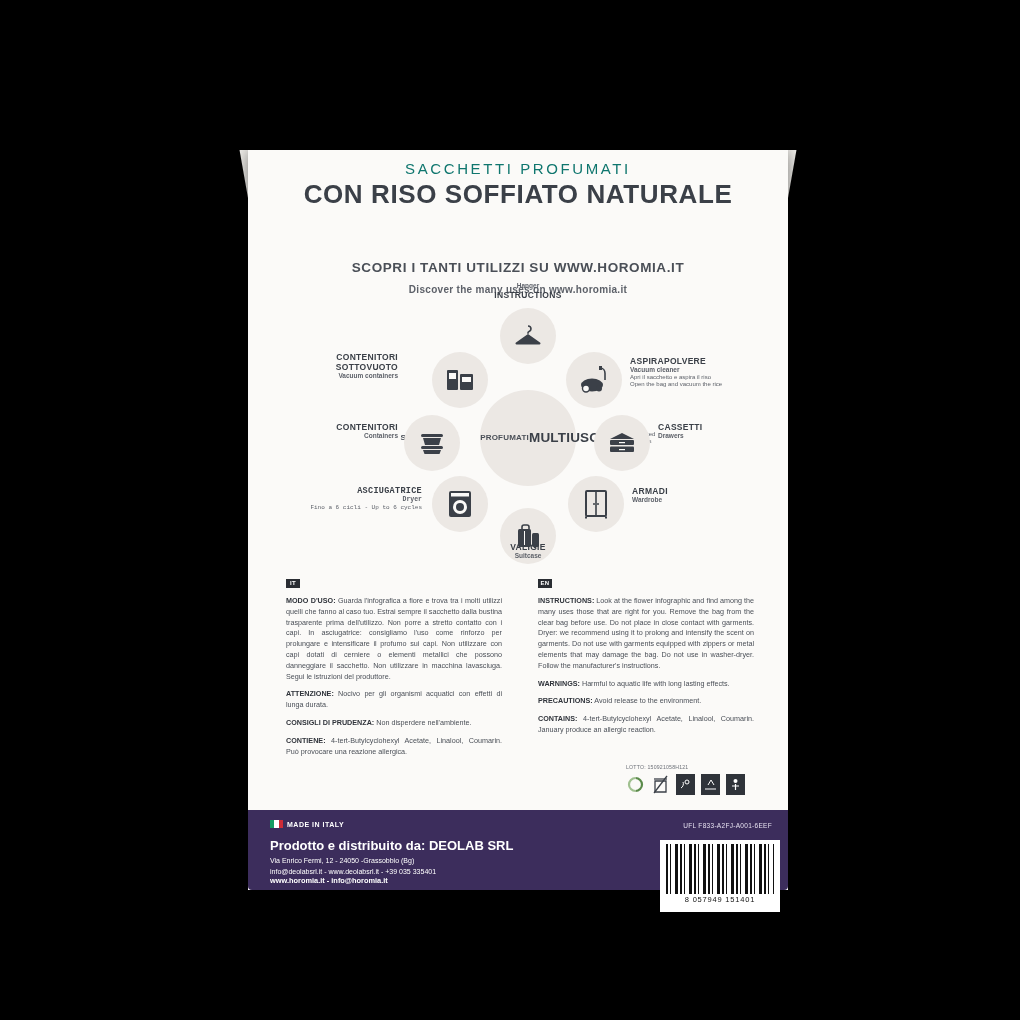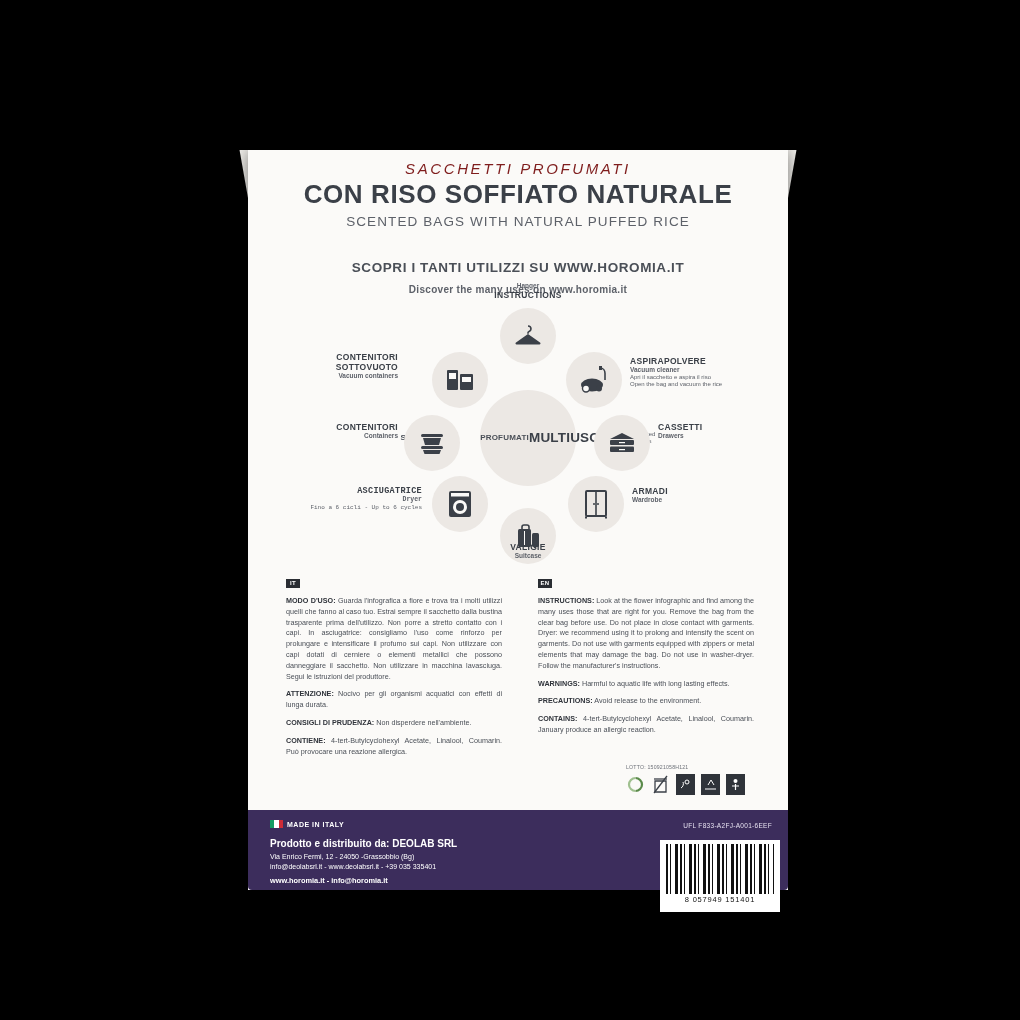--- a/index.html
+++ b/index.html
@@ -27,21 +27,21 @@
     box-sizing:border-box;
   }
   .flap:before,.flap:after{
     content:"";position:absolute;top:0;width:22px;height:96px;background:#f6f4f0;
   }
   .flap:before{left:-20px;transform:skewX(10deg);}
   .flap:after{right:-20px;transform:skewX(-10deg);}
 
   
   .hdr{position:absolute;left:0;right:0;top:10px;text-align:center;color:#4a4f57;}
-  .hdr .l1{font-size:15px;letter-spacing:2.6px;color:#7f1d1d;font-style:italic;}
+  .hdr .l1{font-size:15px;letter-spacing:2.6px;color:#0f766e;}
   .hdr .l2{font-size:26px;font-weight:bold;letter-spacing:.6px;color:#3b4048;margin-top:2px;}
   .hdr .l3{font-size:13.5px;letter-spacing:1.1px;color:#5d6169;margin-top:4px;}
 
   
   .discover{position:absolute;left:0;right:0;top:110px;text-align:center;}
   .discover .d1{font-size:13.5px;font-weight:bold;letter-spacing:.6px;color:#4a4f57;}
   .discover .d2{font-size:10px;font-weight:bold;letter-spacing:.3px;color:#5d6169;margin-top:9px;}
 
   
   .info{position:absolute;left:0;top:140px;width:540px;height:290px;}
@@ -93,21 +93,21 @@
 
   
   .footer{
     position:absolute;left:0;bottom:0;width:540px;height:80px;
     background:#3c2d5c;color:#fff;border-radius:0 0 4px 4px;
   }
   .footer .made{position:absolute;left:22px;top:10px;font-size:7px;font-weight:bold;letter-spacing:.5px;}
   .footer .made .it{display:inline-block;width:13px;height:8px;vertical-align:-1px;margin-right:4px;
     background:linear-gradient(to right,#159B62 0 33%,#fff 33% 66%,#CE2B37 66% 100%);}
   .footer .addr{position:absolute;left:22px;top:26px;font-size:7px;line-height:1.55;}
-  .footer .addr b{font-size:10px;}
+  .footer .addr b{font-size:13px;}
   .footer .site{position:absolute;left:22px;top:66px;font-size:7.4px;font-weight:bold;}
   .footer .code{position:absolute;right:16px;top:12px;font-size:6.5px;color:#e6e0f0;letter-spacing:.3px;}
 
   .barcode{
     position:absolute;right:8px;bottom:-22px;width:120px;height:72px;background:#fff;
     padding:4px 6px 2px 6px;box-sizing:border-box;
   }
   .bars{height:50px;width:100%;background:
     repeating-linear-gradient(to right,#111 0 2px,#fff 2px 4px,#111 4px 5px,#fff 5px 9px,#111 9px 12px,#fff 12px 14px);}
   .barnum{font-size:7.5px;color:#111;text-align:center;letter-spacing:.8px;margin-top:1px;}
@@ -117,21 +117,20 @@
 
 <div class="stage">
 
   <div class="flap"></div>
 
   <div class="package">
 
     <div class="hdr">
       <div class="l1">SACCHETTI PROFUMATI</div>
       <div class="l2">CON RISO SOFFIATO NATURALE</div>
-      <div class="l3">SCENTED BAGS WITH NATURAL PUFFED RICE</div>
     </div>
 
     <div class="discover">
       <div class="d1">SCOPRI I TANTI UTILIZZI SU WWW.HOROMIA.IT</div>
       <div class="d2">Discover the many uses on www.horomia.it</div>
     </div>
 
     <div class="info">
 
       <div class="center">

